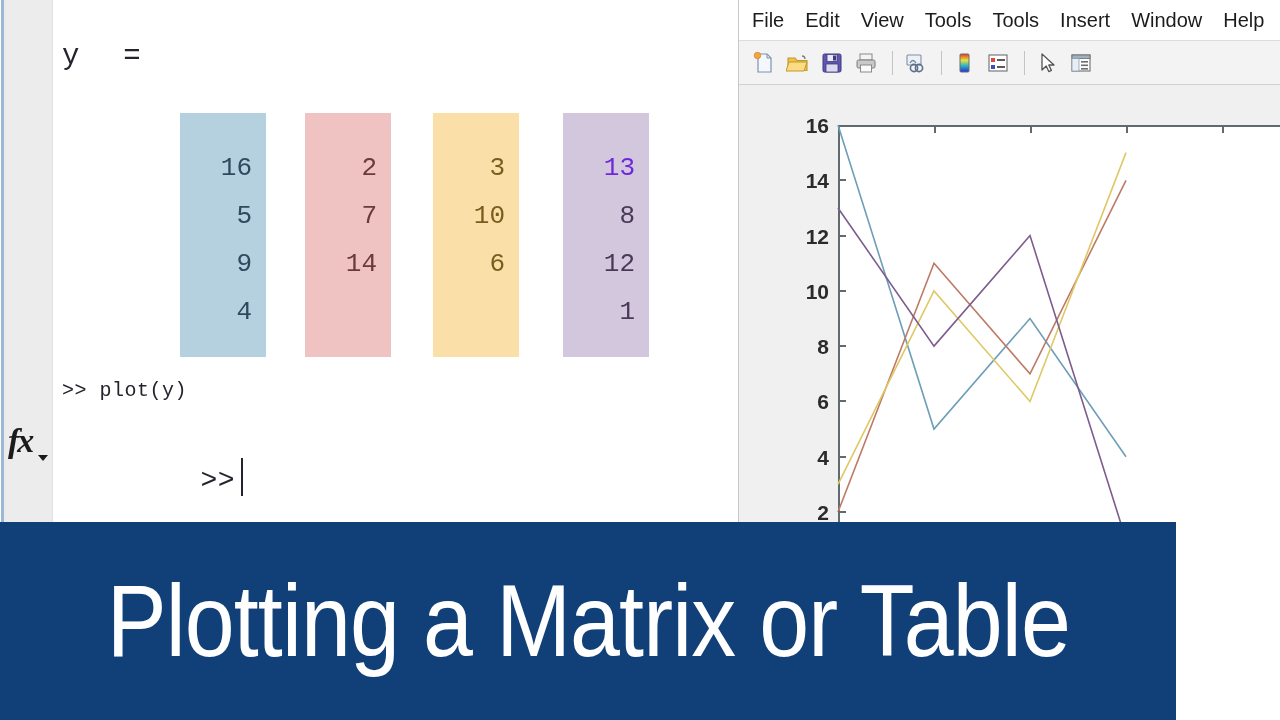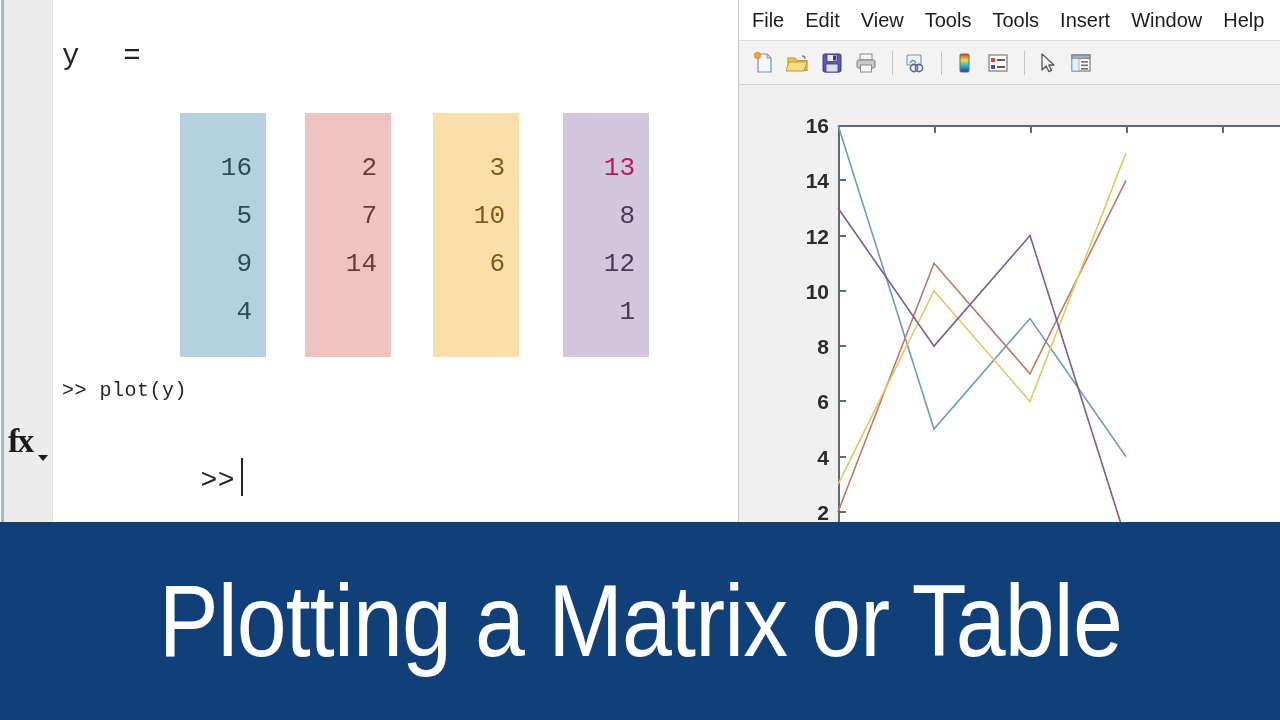--- a/index.html
+++ b/index.html
@@ -115,20 +115,21 @@
     height: 38px;
     background: #24242e;
     vertical-align: -8px;
     margin-left: 6px;
   }
   #fx-icon {
     position: absolute;
     left: 8px;
     top: 422px;
     font-family: "Liberation Serif", "DejaVu Serif", serif;
+    font-style: italic;
     font-weight: bold;
     font-size: 34px;
     color: #1b1b1b;
     letter-spacing: -2px;
   }
   #fx-caret {
     position: absolute;
     left: 38px;
     top: 455px;
     width: 0; height: 0;
@@ -239,21 +240,21 @@
   #plot-svg {
     position: absolute;
     left: 0; top: 0;
   }
 
   
   #title-banner {
     position: absolute;
     left: 0;
     top: 522px;
-    width: 1280px;
+    width: 1176px;
     height: 198px;
     background: #114079;
     display: flex;
     align-items: center;
     justify-content: center;
   }
   #banner-title {
     font-family: "Liberation Sans", sans-serif;
     font-size: 102px;
     font-weight: 400;
@@ -288,21 +289,21 @@
             <span class="matrix-cell" style="color: rgb(107, 58, 58);">2</span>
             <span class="matrix-cell" style="color: rgb(107, 58, 58);">7</span>
             <span class="matrix-cell" style="color: rgb(107, 58, 58);">14</span>
           </div>
           <div class="matrix-col" style="left: 380px; background: rgb(250, 224, 168);">
             <span class="matrix-cell" style="color: rgb(122, 93, 28);">3</span>
             <span class="matrix-cell" style="color: rgb(122, 93, 28);">10</span>
             <span class="matrix-cell" style="color: rgb(122, 93, 28);">6</span>
           </div>
           <div class="matrix-col" style="left: 510px; background: rgb(211, 199, 222);">
-            <span class="matrix-cell" style="color: #be185d;">13</span>
+            <span class="matrix-cell" style="color: #6d28d9;">13</span>
             <span class="matrix-cell" style="color: rgb(72, 58, 87);">8</span>
             <span class="matrix-cell" style="color: rgb(72, 58, 87);">12</span>
             <span class="matrix-cell" style="color: rgb(72, 58, 87);">1</span>
           </div>
         </div>
 
       <div id="prompt-executed" class="mono">&gt;&gt; plot(y)</div>
 
       <div id="prompt-current" class="mono">
         <span>&gt;&gt;</span><span id="text-caret"></span>

